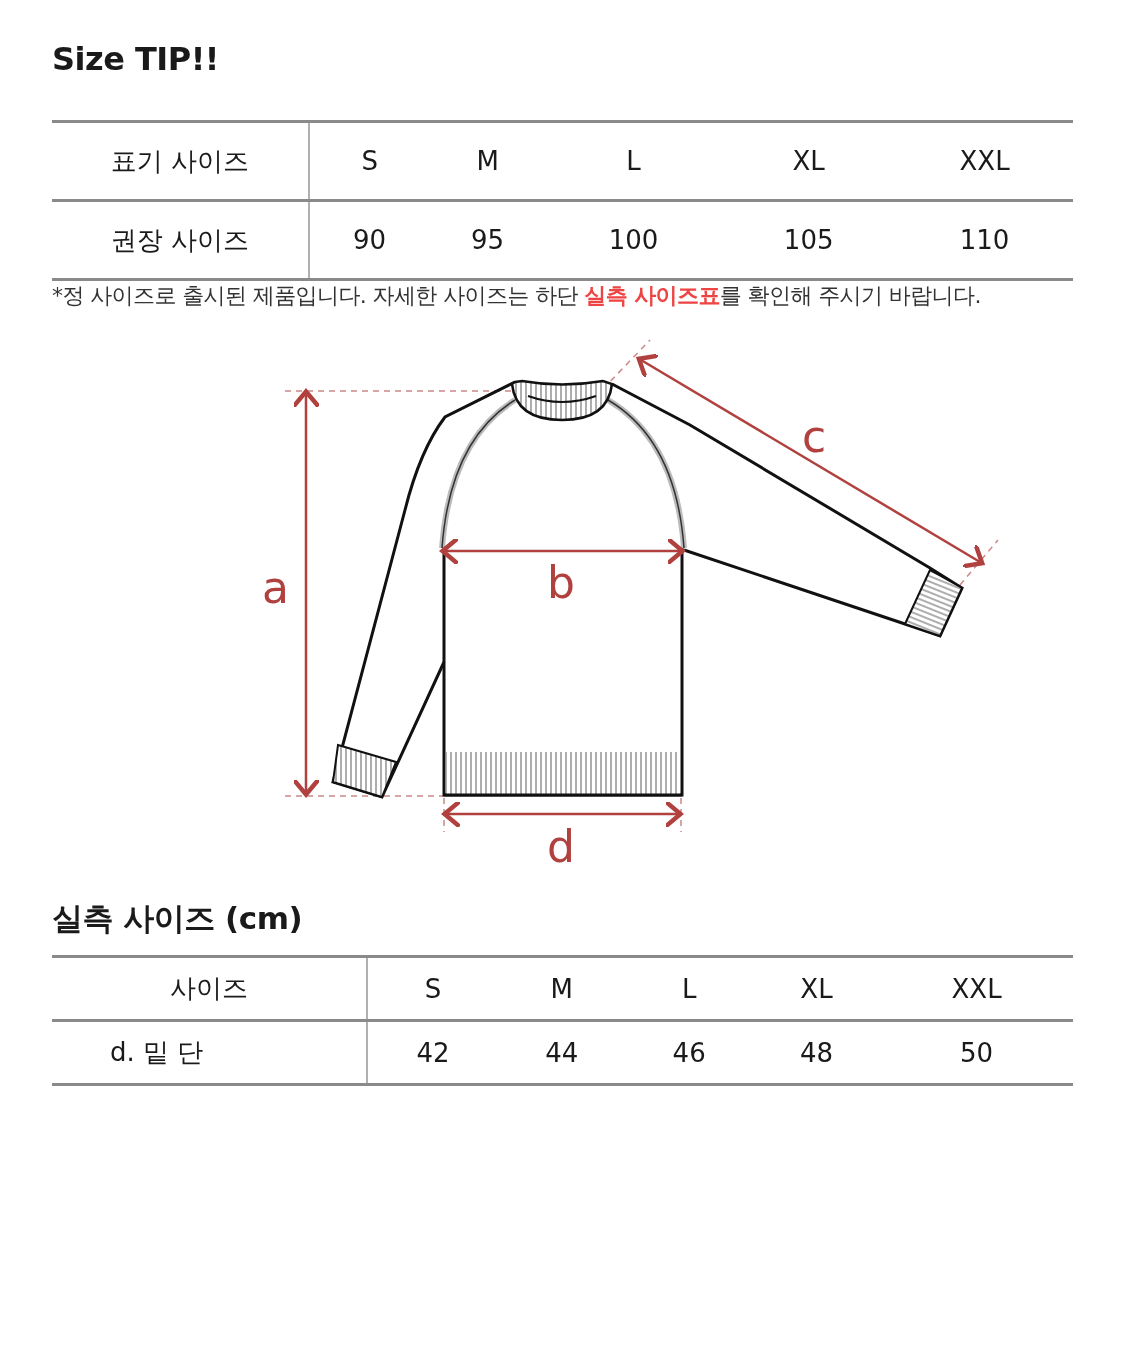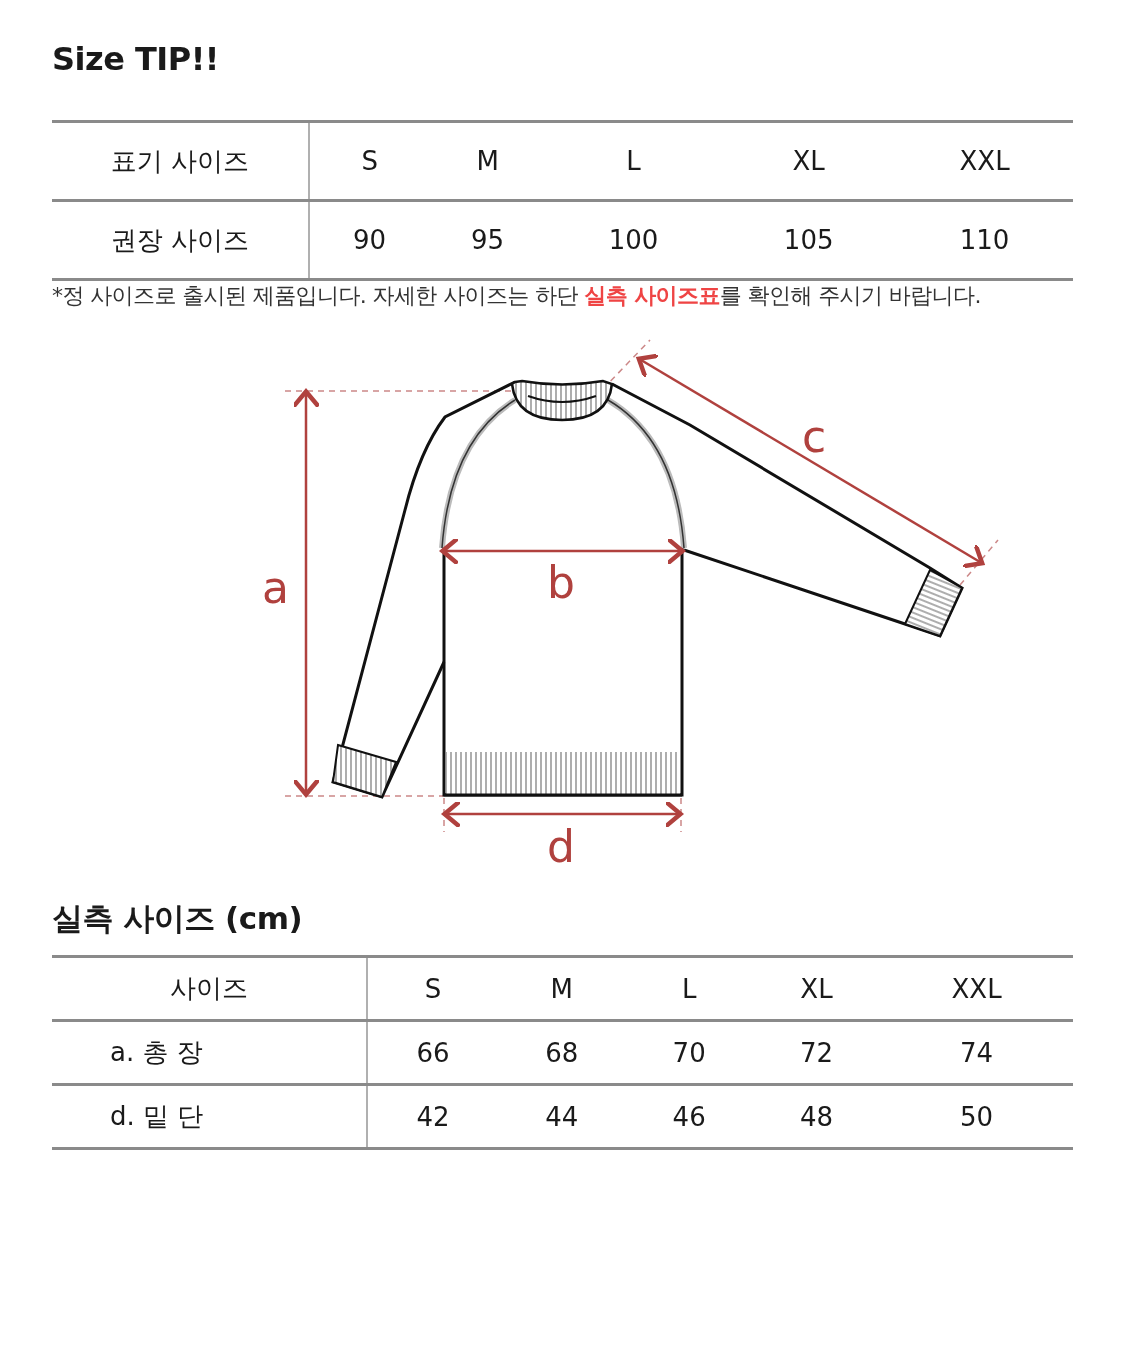--- a/index.html
+++ b/index.html
@@ -119,28 +119,20 @@
   <tbody>
       <tr class="head">
     <td class="first">사이즈</td>
     <td>S</td>
     <td>M</td>
     <td>L</td>
     <td>XL</td>
     <td>XXL</td>
   </tr>
   <tr>
-    <td class="first">a. 총 장</td>
-    <td>66</td>
-    <td>68</td>
-    <td>70</td>
-    <td>72</td>
-    <td>74</td>
-  </tr>
-  <tr>
     <td class="first">d. 밑 단</td>
     <td>42</td>
     <td>44</td>
     <td>46</td>
     <td>48</td>
     <td>50</td>
   </tr>
 </tbody>
   </table>
 

